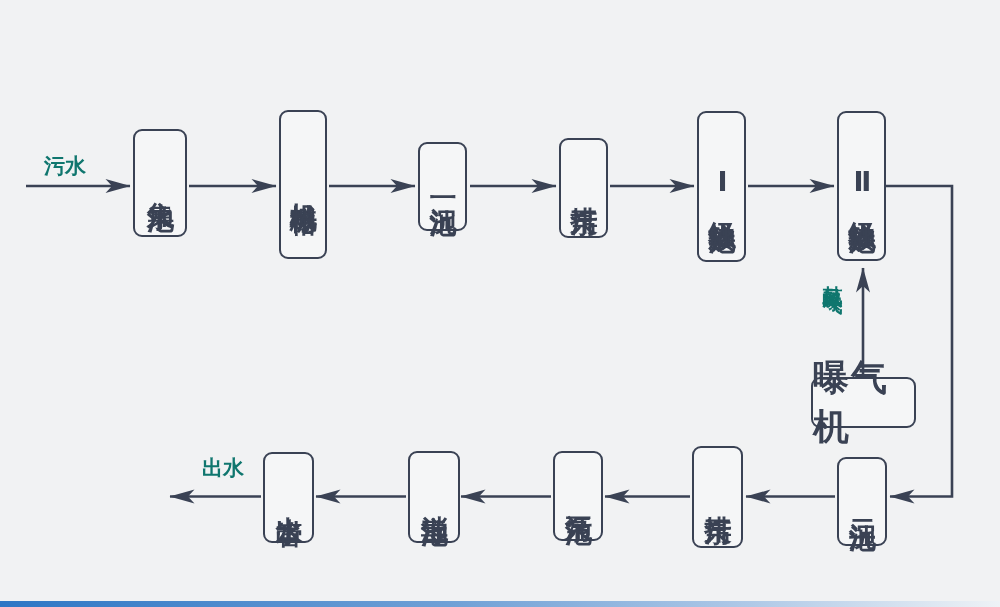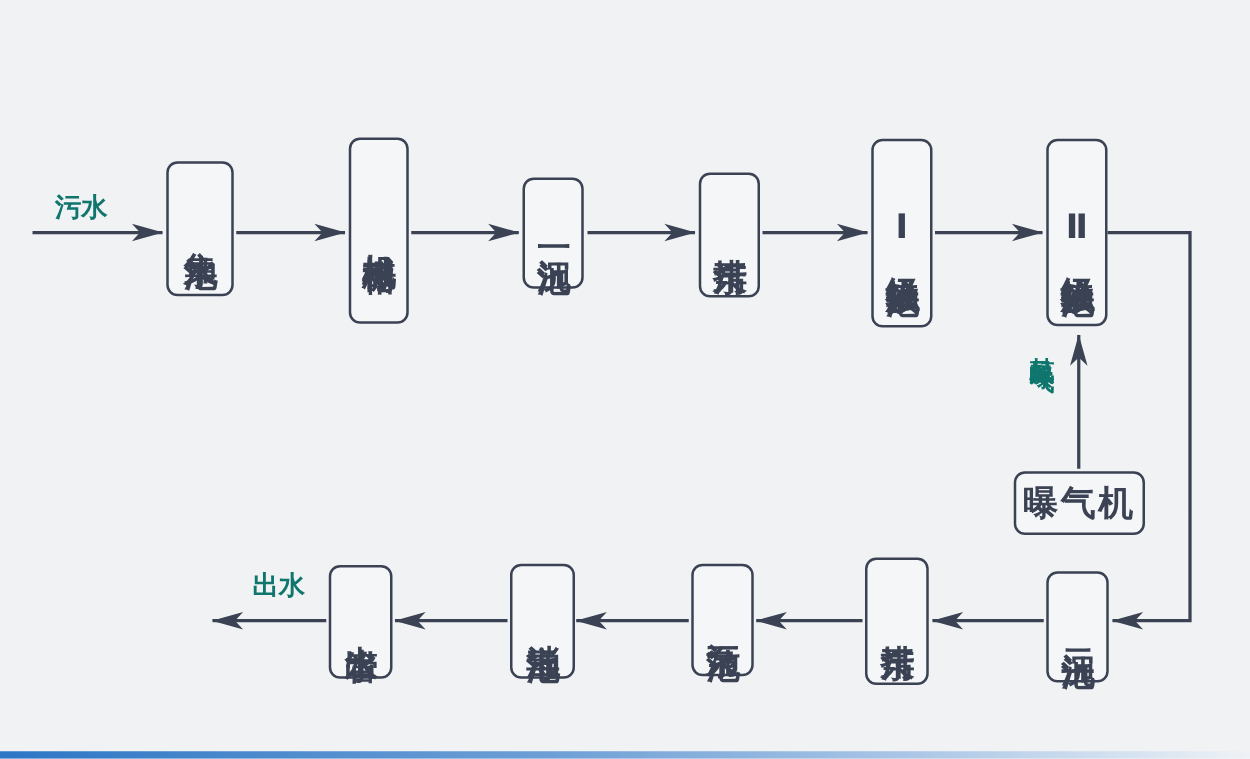--- a/index.html
+++ b/index.html
@@ -32,21 +32,21 @@
     border:2.5px solid #3A4254;border-radius:9px;
     background:#F5F6F7;
     display:flex;align-items:center;justify-content:center;
     color:#3A4254;font-weight:700;
   }
   .node.v span{
     writing-mode:vertical-rl;text-orientation:upright;
     font-size:27px;letter-spacing:2px;line-height:1;
     display:block;
   }
-  .node.h span{font-size:28px;letter-spacing:2px;}
+  .node.h span{font-size:36px;letter-spacing:2px;}
   
   .edge-label{
     position:absolute;color:#0f766e;font-weight:700;font-size:21px;
     white-space:nowrap;
   }
   .edge-label.vert{
     writing-mode:vertical-rl;text-orientation:upright;
     font-size:20px;letter-spacing:3px;line-height:1;
   }
 </style>

